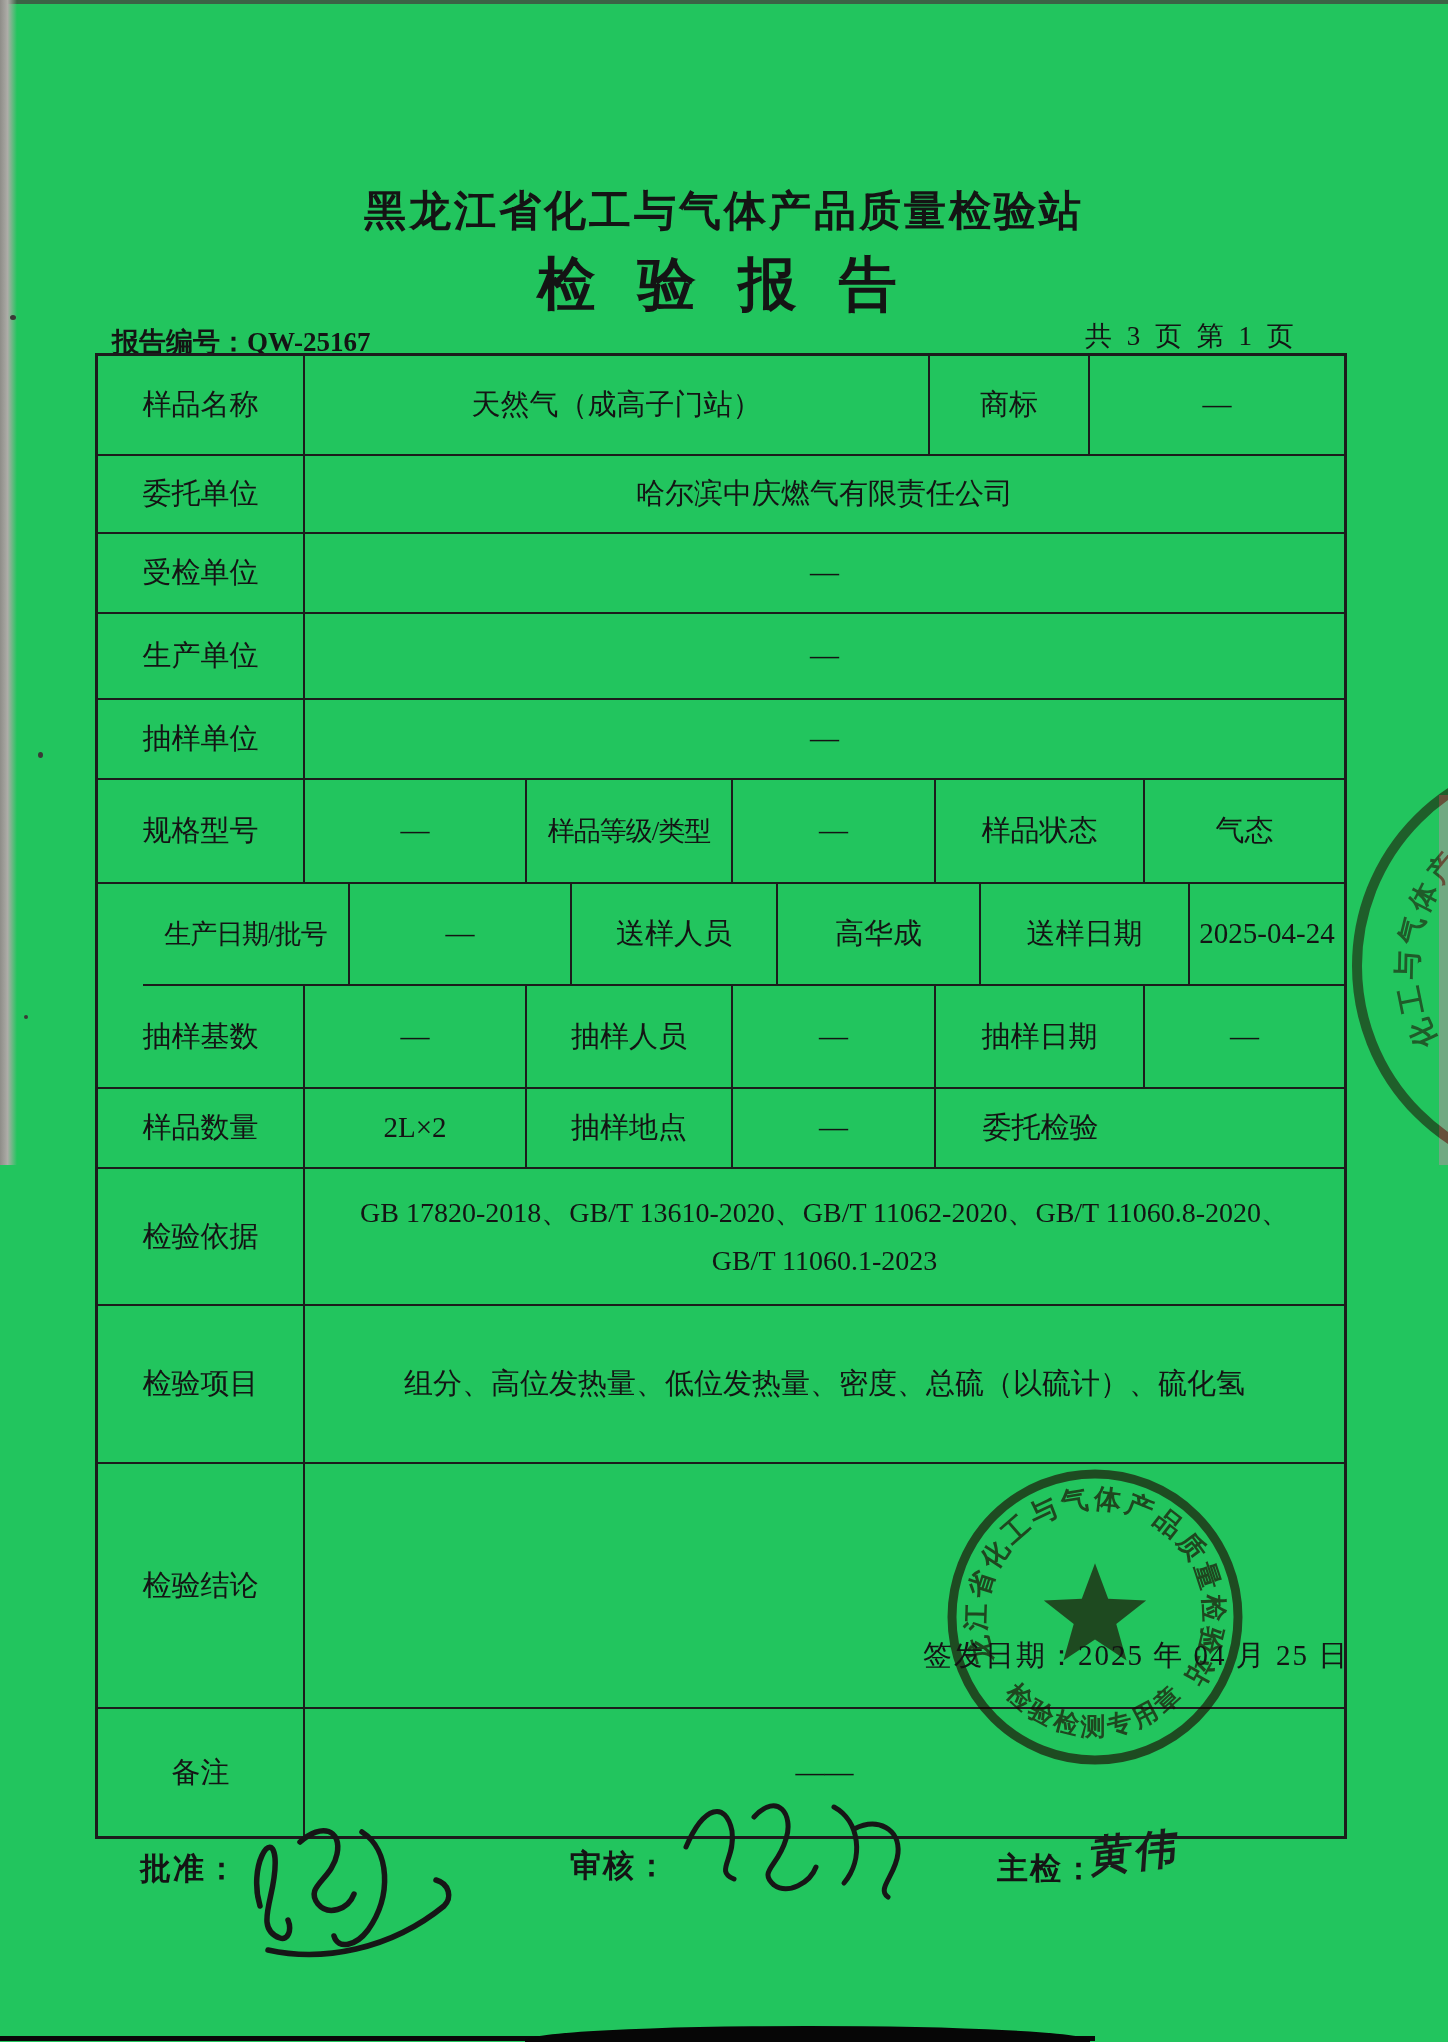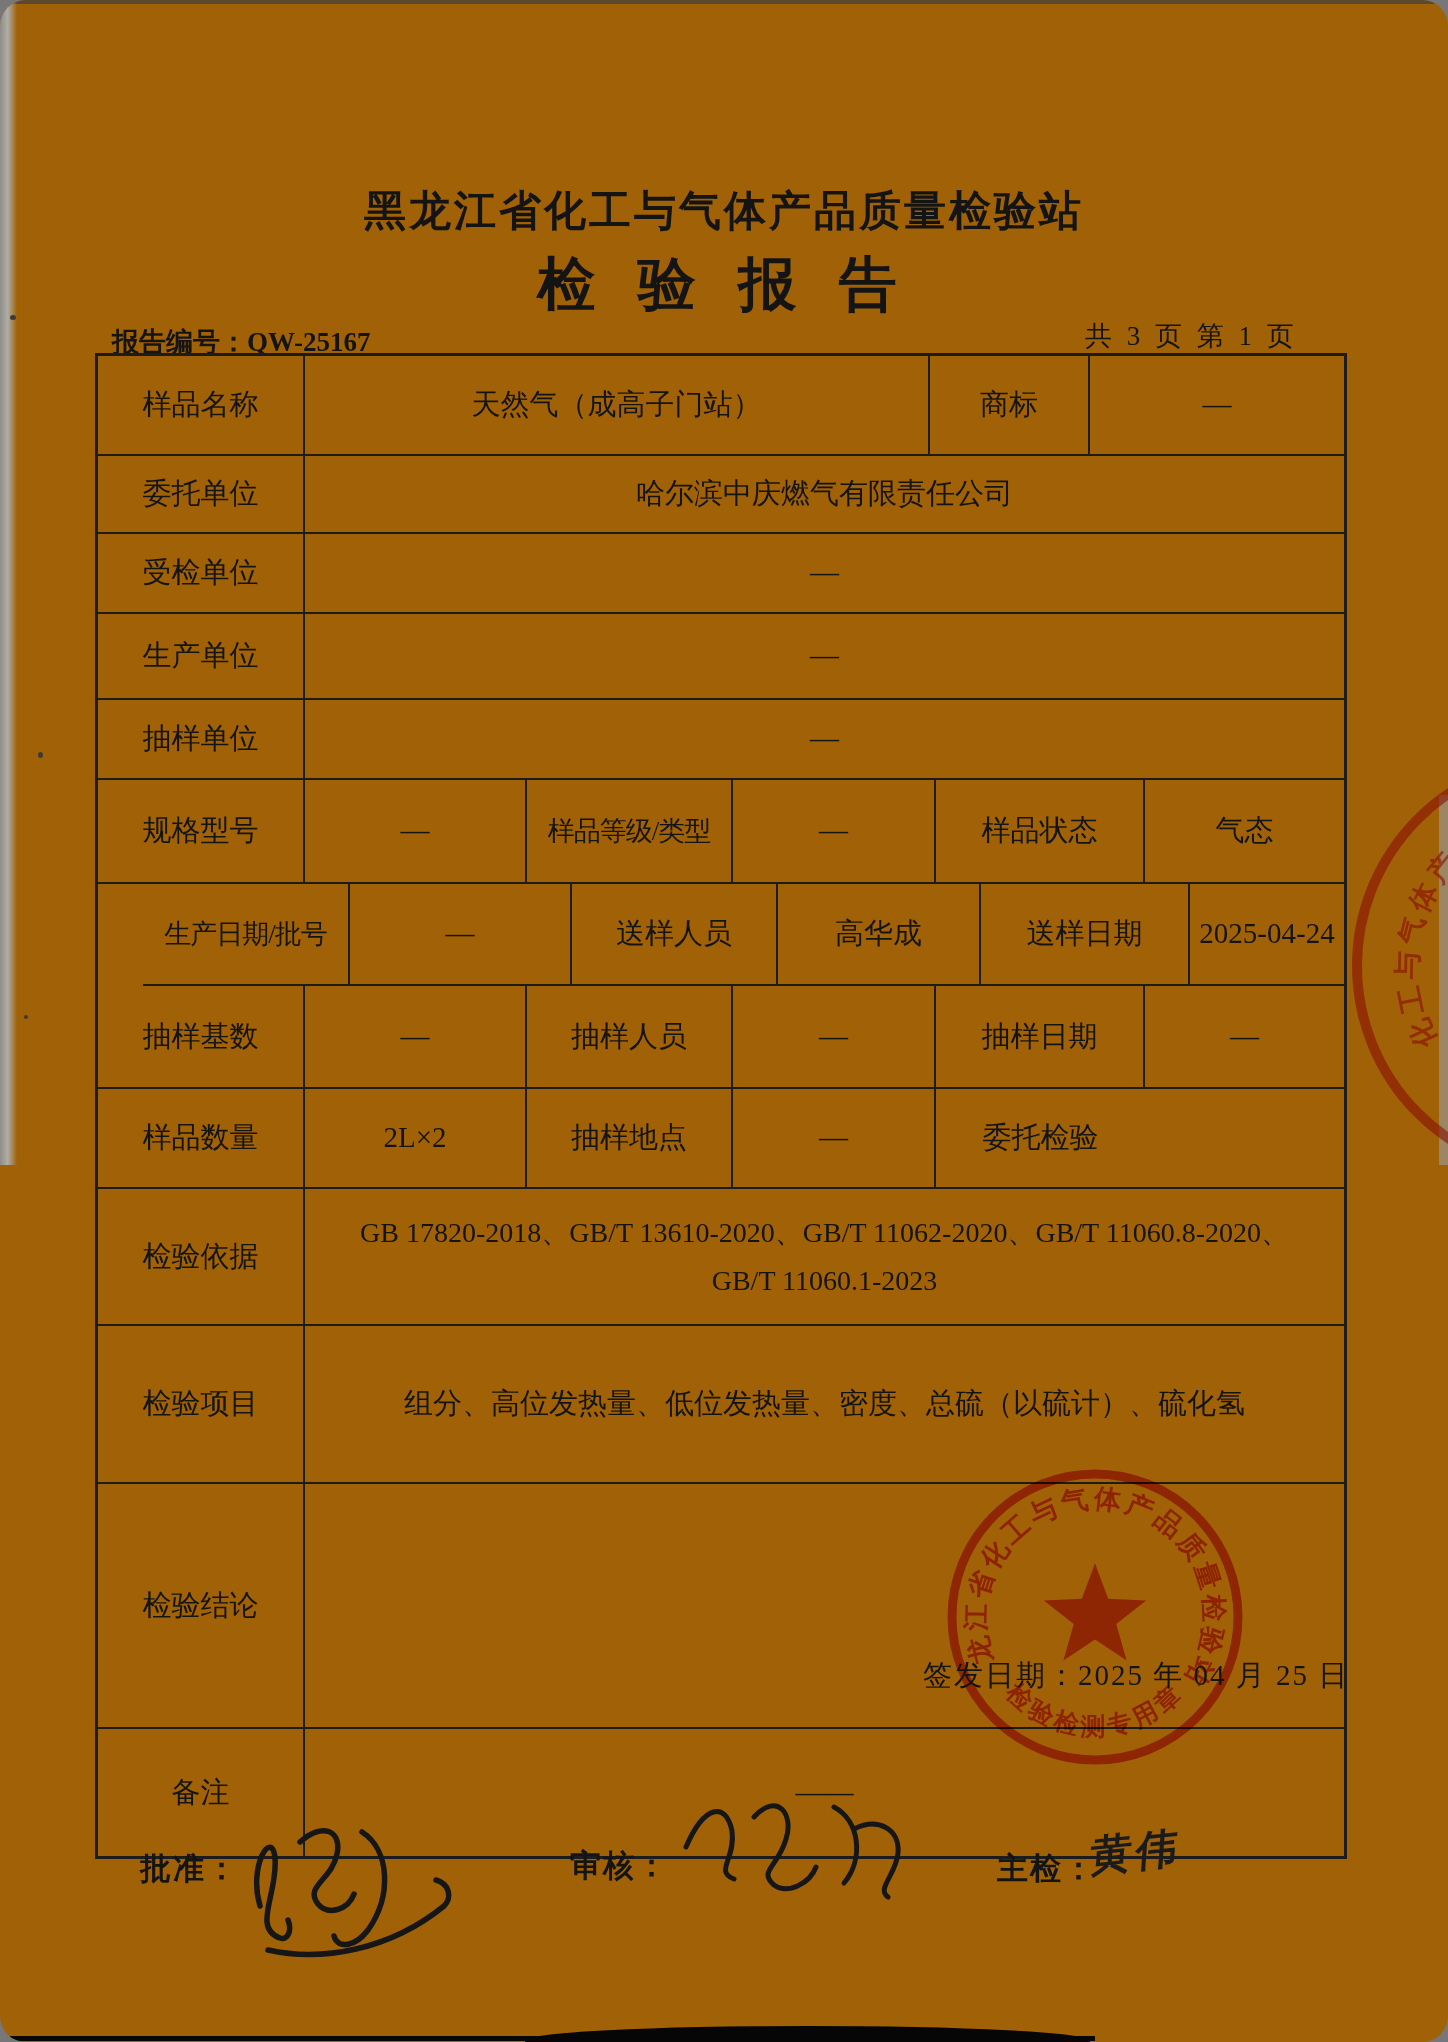--- a/index.html
+++ b/index.html
@@ -1,19 +1,19 @@
 <!DOCTYPE html>
 <html><head>
 <meta charset="utf-8">
 <style>
   html,body{margin:0;padding:0;background:#777;}
   .page{
     position:relative;width:1448px;height:2042px;margin:0 auto;
-    background:#a16207;overflow:hidden;
-    font-family:"Liberation Serif","DejaVu Serif",serif;color:#141414;border-radius:26px;
+    background:#22c55e;overflow:hidden;
+    font-family:"Liberation Serif","DejaVu Serif",serif;color:#141414;
   }
   
   .scan-top-line{position:absolute;left:0;top:0;width:100%;height:4px;background:#44423e;opacity:.75;}
   .scan-left-strip{position:absolute;left:0;top:0;width:17px;height:1165px;
     background:linear-gradient(90deg,#8e8d88 0%,#aeada8 45%,rgba(250,250,246,0) 100%);}
   .scan-right-strip{position:absolute;right:0;top:795px;width:9px;height:370px;background:#9b9a95;opacity:.65;}
   .speck{position:absolute;background:#3a3a36;border-radius:50%;}
   .scan-bottom-thin{position:absolute;left:0;top:2036px;width:1095px;height:5px;background:#080808;}
   .scan-bottom-blob{position:absolute;left:525px;top:2026px;width:565px;height:16px;background:#060606;border-radius:50% 50% 0 0 / 90% 90% 0 0;}
 
@@ -33,21 +33,21 @@
     text-align:center;font-size:29px;line-height:1.35;padding:2px 6px;}
   .cell:last-child{border-right:none;}
   .r-a{grid-template-columns:207px 625px 160px 1fr;height:100px;}
   .r-b{grid-template-columns:207px 1fr;height:78px;}
   .r-c{grid-template-columns:207px 1fr;height:80px;}
   .r-d{grid-template-columns:207px 1fr;height:86px;}
   .r-e{grid-template-columns:207px 1fr;height:80px;}
   .r-f{grid-template-columns:207px 222px 206px 203px 209px 1fr;height:104px;}
   .r-g{grid-template-columns:207px 222px 206px 203px 209px 1fr;height:102px;margin-left:45px;}
   .r-h{grid-template-columns:207px 222px 206px 203px 209px 1fr;height:103px;}
-  .r-i{grid-template-columns:207px 222px 206px 203px 209px 1fr;height:100px;}
+  .r-i{grid-template-columns:207px 222px 206px 203px 209px 1fr;height:80px;}
   .r-j{grid-template-columns:207px 1fr;height:137px;}
   .r-k{grid-template-columns:207px 1fr;height:158px;}
   .r-l{grid-template-columns:207px 1fr;height:245px;}
   .r-m{grid-template-columns:207px 1fr;height:127px;}
   .basis-lines{display:flex;flex-direction:column;gap:10px;font-size:28px;}
   .narrow{font-size:27px;letter-spacing:-1px;}
   .conclusion-cell{position:relative;}
   .issue-date{position:absolute;left:618px;top:172px;font-size:29px;letter-spacing:2px;z-index:6;white-space:nowrap;}
 
   

